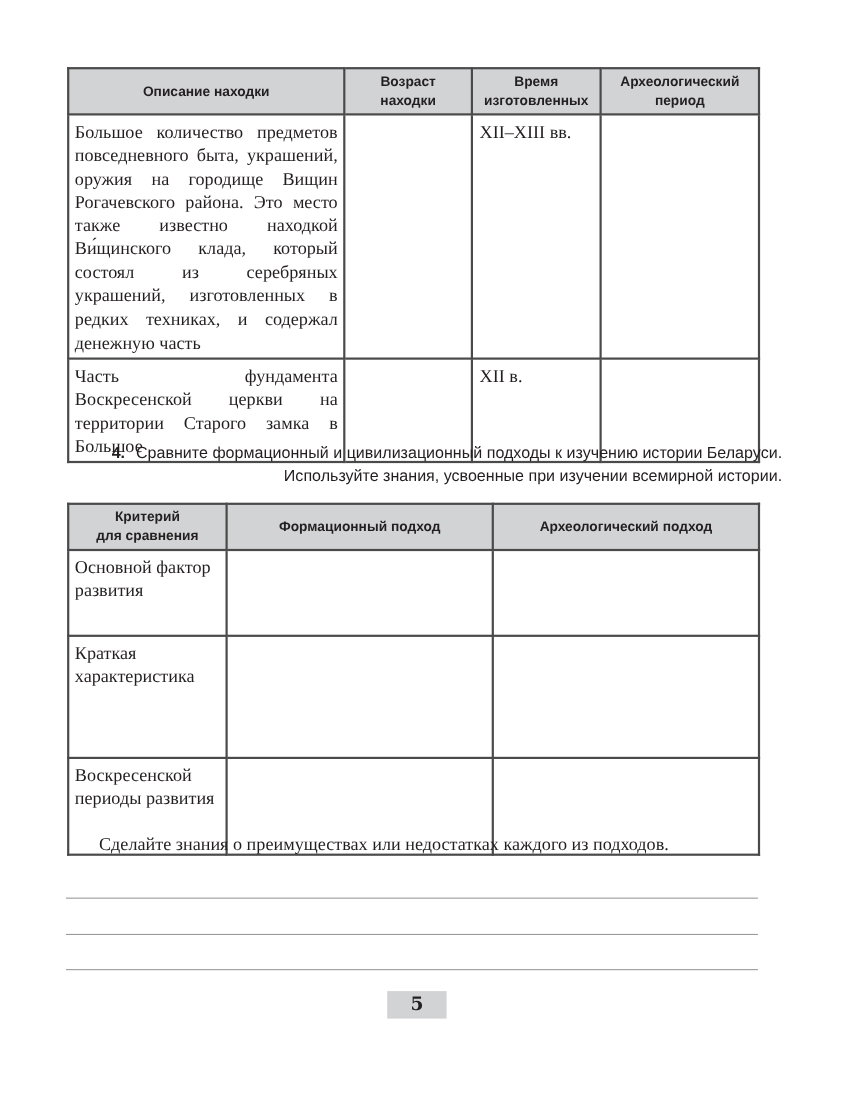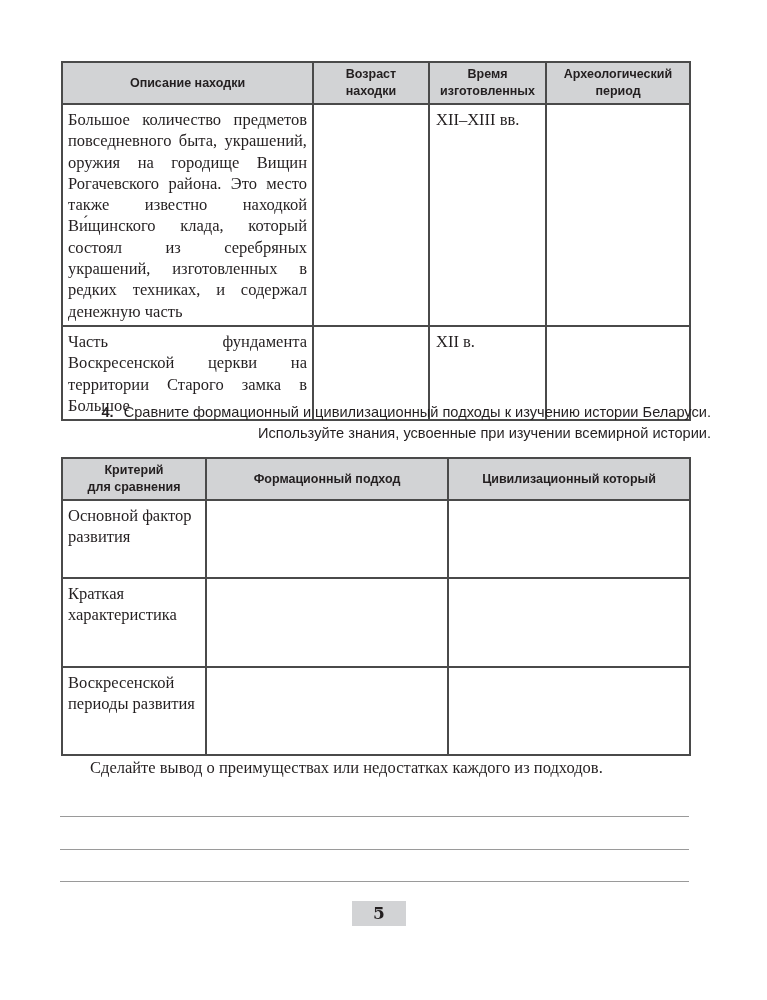--- a/index.html
+++ b/index.html
@@ -88,41 +88,41 @@
       <col style="width:242px">
       <col style="width:242px">
     </colgroup>
   <thead>
     <tr>
       <th>
         <span>Критерий</span><br>
         <span>для сравнения</span>
       </th>
       <th>Формационный подход</th>
-      <th>Цивилизационный который</th>
+      <th>Археологический подход</th>
     </tr>
   </thead>
   <tbody>
     <tr style="height:78px">
       <td class="crit">Основной фактор развития</td>
       <td></td>
       <td></td>
     </tr>
-    <tr style="height:89px">
+    <tr style="height:111px">
       <td class="crit" lang="ru" style="hyphens:auto">Краткая характеристика</td>
       <td></td>
       <td></td>
     </tr>
     <tr style="height:88px">
       <td class="crit" lang="ru" style="hyphens:auto">Воскресенской периоды развития</td>
       <td></td>
       <td></td>
     </tr>
   </tbody>
 </table>
 
-<div class="conclusion">Сделайте вывод о преимуществах или недостатках каждого из подходов.</div>
+<div class="conclusion">Сделайте знания о преимуществах или недостатках каждого из подходов.</div>
 
 <div class="ans-line" style="top:816px"></div>
 <div class="ans-line" style="top:849px"></div>
 <div class="ans-line" style="top:881px"></div>
 
 <div class="page-num">5</div>
 
 </body></html>

